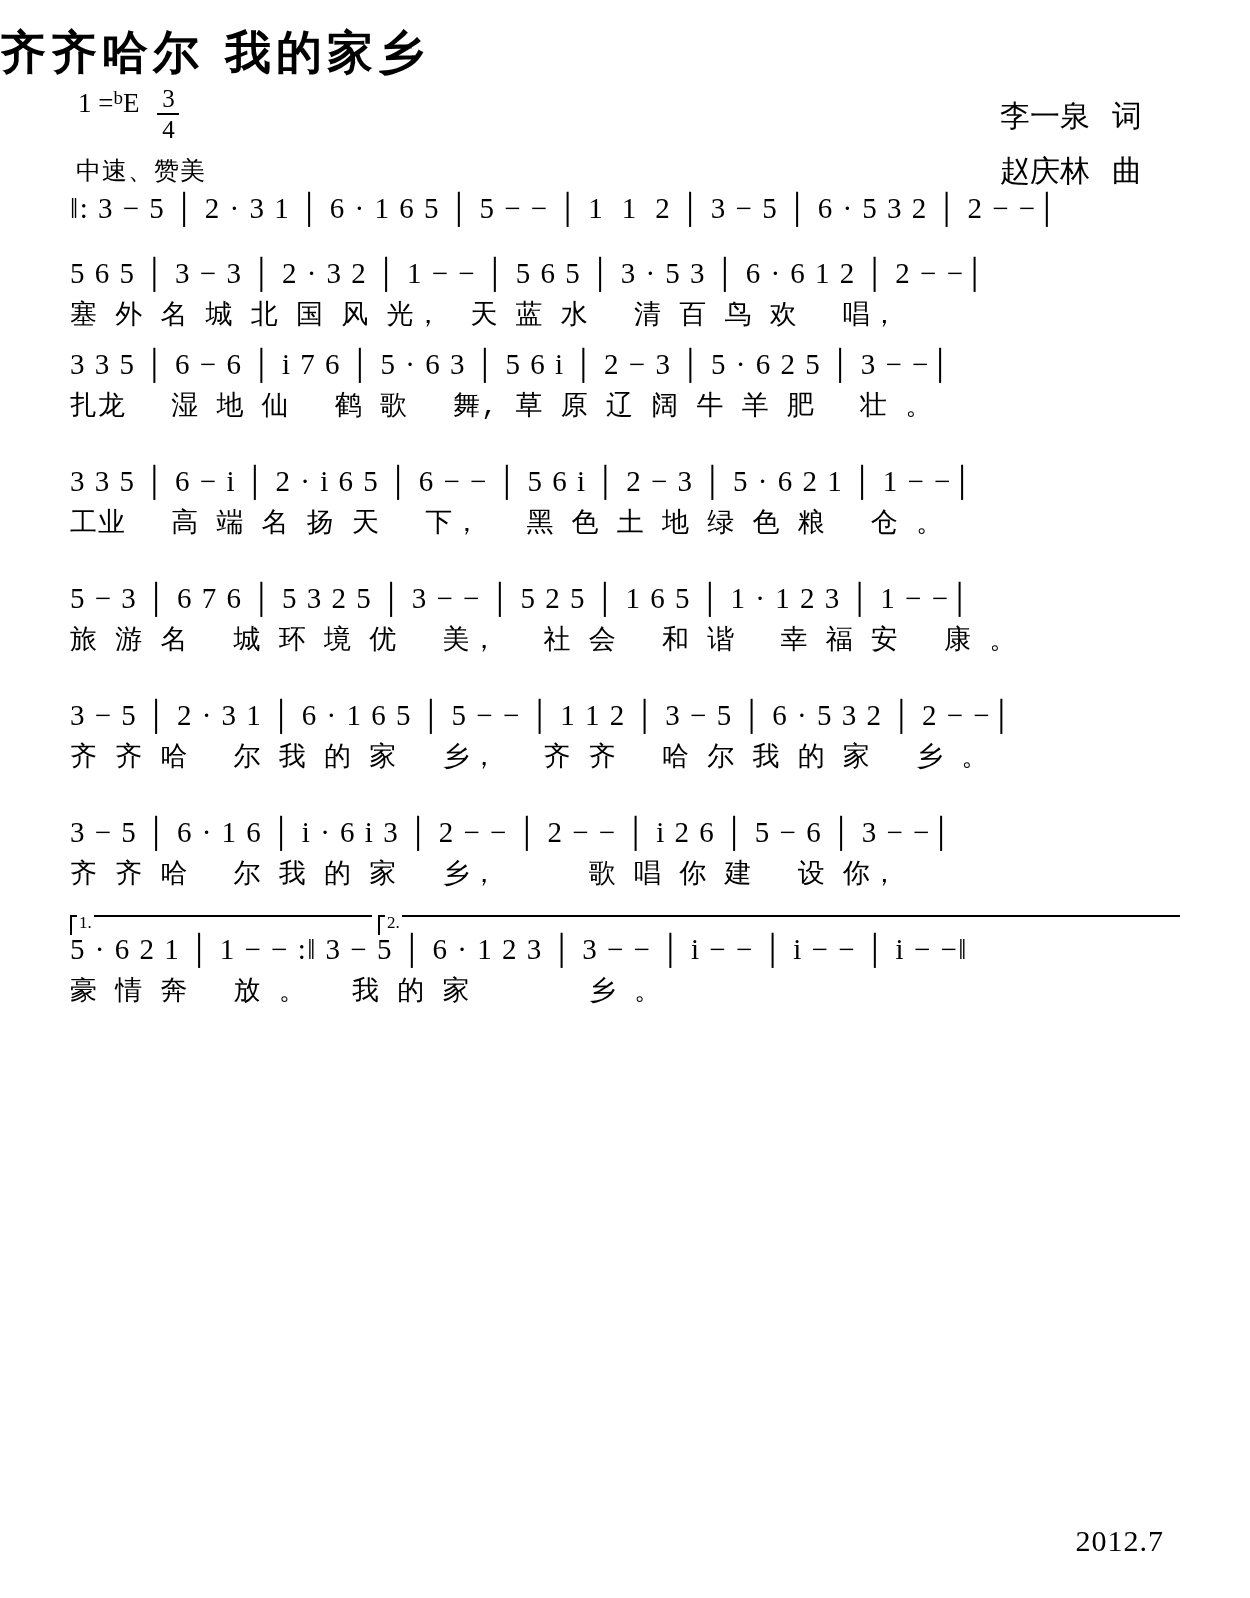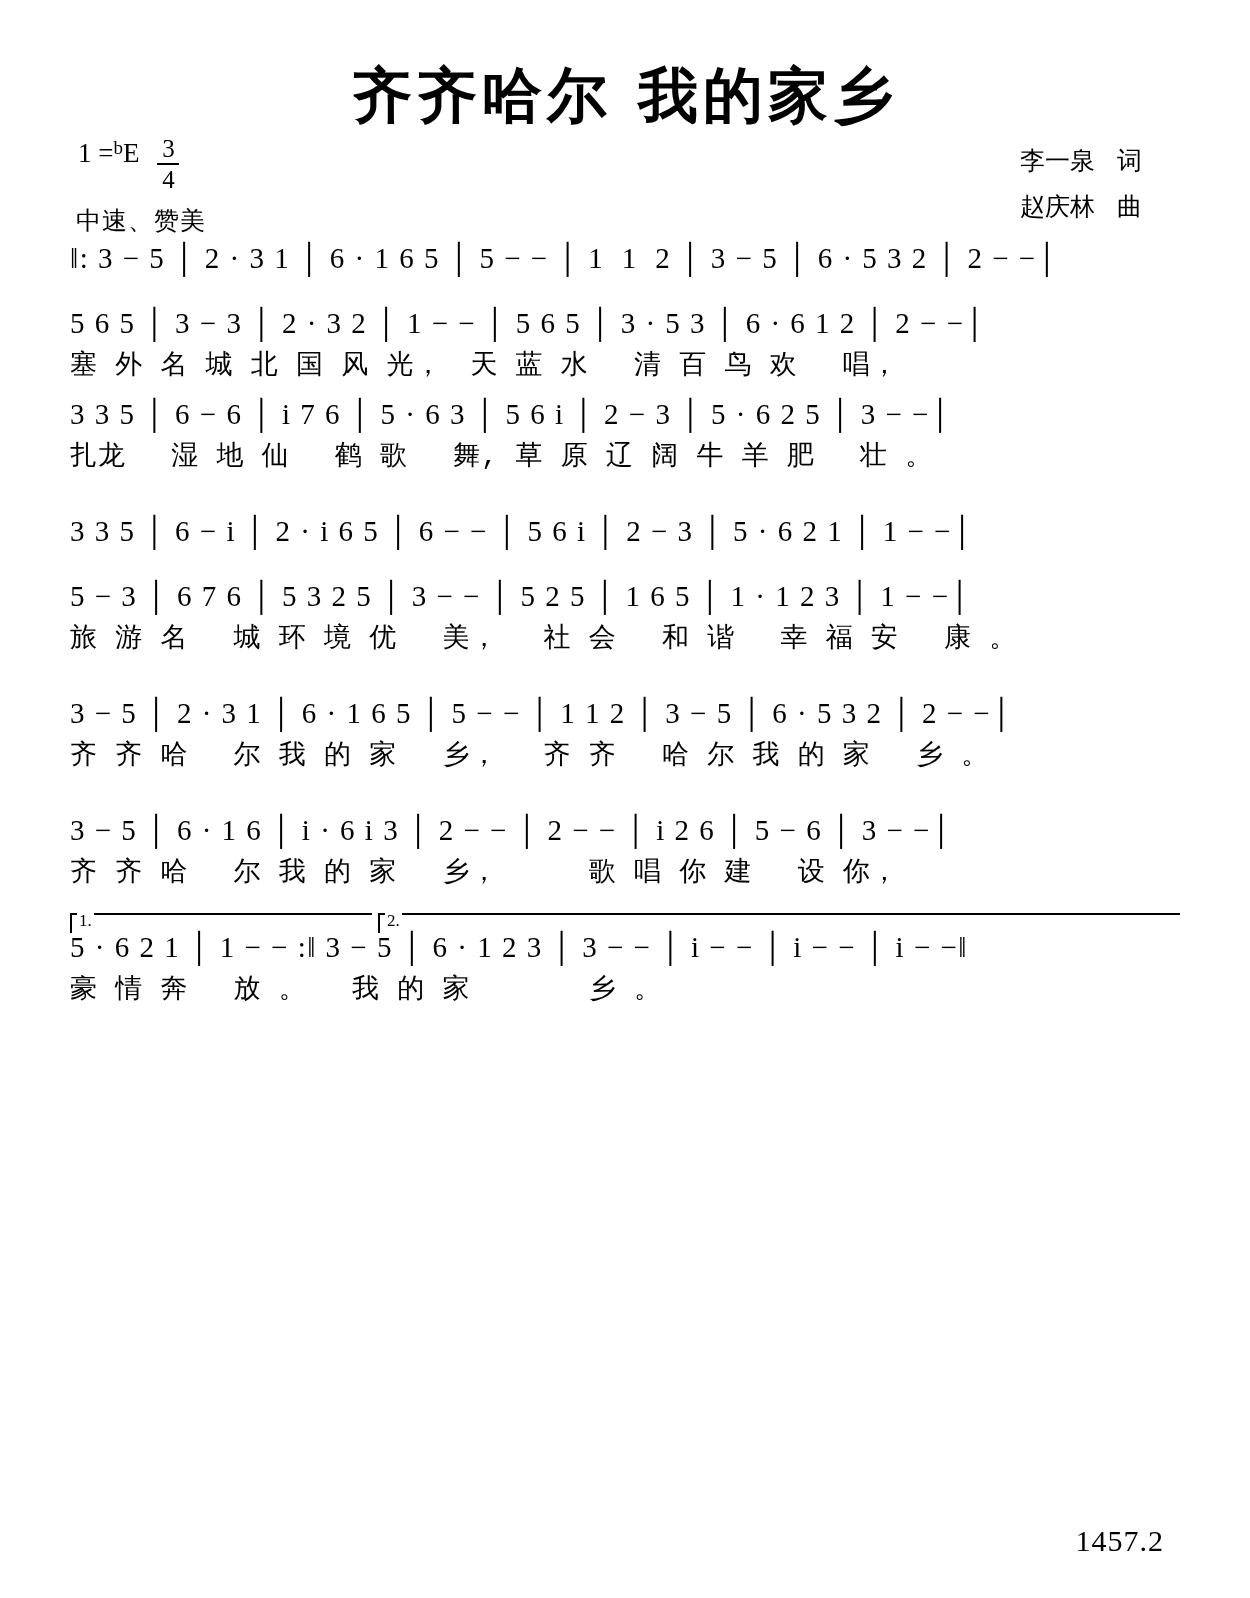--- a/index.html
+++ b/index.html
@@ -16,26 +16,25 @@
     overflow: hidden;
   }
   .sheet {
     position: relative;
     width: 1250px;
     height: 1598px;
     padding: 0;
   }
   
   .title {
-    text-align: center;
     font-family: "DejaVu Serif", serif;
     font-weight: bold;
-    font-size: 60px;
+    font-size: 46px;
     letter-spacing: 5px;
-    padding-top: 62px;
+    padding-top: 27px;
     line-height: 1.1;
   }
   
   .header-row {
     position: relative;
     height: 110px;
     margin-top: 4px;
   }
   .keysig {
     position: absolute;
@@ -74,21 +73,21 @@
     left: 76px;
     top: 72px;
     font-size: 25px;
     font-family: "DejaVu Serif", serif;
     letter-spacing: 1px;
   }
   .credits {
     position: absolute;
     right: 108px;
     top: 6px;
-    font-size: 25px;
+    font-size: 30px;
     font-family: "DejaVu Serif", serif;
     line-height: 1.85;
     text-align: left;
   }
   .credits .cline span.role { margin-left: 22px; }
   
   .system {
     margin: 0 11px 0 0;
     padding: 0 70px;
   }
@@ -185,20 +184,21 @@
 
     <div class="block">
       <span class="notes">3 3 5 │ 6 − 6 │ i 7 6 │ 5 · 6 3 │ 5 6 i │ 2 − 3 │ 5 · 6 2 5 │ 3 − −│</span>
       <span class="lyrics">扎龙 　湿 地 仙 　鹤 歌 　舞, 草 原 辽 阔 牛 羊 肥 　壮 。</span>
     </div>
 
     <div class="blockgap"></div>
 
     <div class="block">
       <span class="notes">3 3 5 │ 6 − i │ 2 · i 6 5 │ 6 − − │ 5 6 i │ 2 − 3 │ 5 · 6 2 1 │ 1 − −│</span>
+      <span class="lyrics">工业 　高 端 名 扬 天 　下， 　黑 色 土 地 绿 色 粮 　仓 。</span>
     </div>
 
     <div class="blockgap"></div>
 
     <div class="block">
       <span class="notes">5 − 3 │ 6 7 6 │ 5 3 2 5 │ 3 − − │ 5 2 5 │ 1 6 5 │ 1 · 1 2 3 │ 1 − −│</span>
       <span class="lyrics">旅 游 名 　城 环 境 优 　美， 　社 会 　和 谐 　幸 福 安 　康 。</span>
     </div>
 
     <div class="blockgap"></div>
@@ -226,15 +226,15 @@
     </div>
   </div>
 
   <div class="system">
     <div class="block">
       <span class="notes">5 · 6 2 1 │ 1 − − :‖ 3 − 5 │ 6 · 1 2 3 │ 3 − − │ i − − │ i − − │ i − −‖</span>
       <span class="lyrics">豪 情 奔 　放 。 　我 的 家 　　　 乡 。</span>
     </div>
   </div>
 
-  <div class="date">1457.2</div>
+  <div class="date">2012.7</div>
 
 </div>
 
 </body></html>

